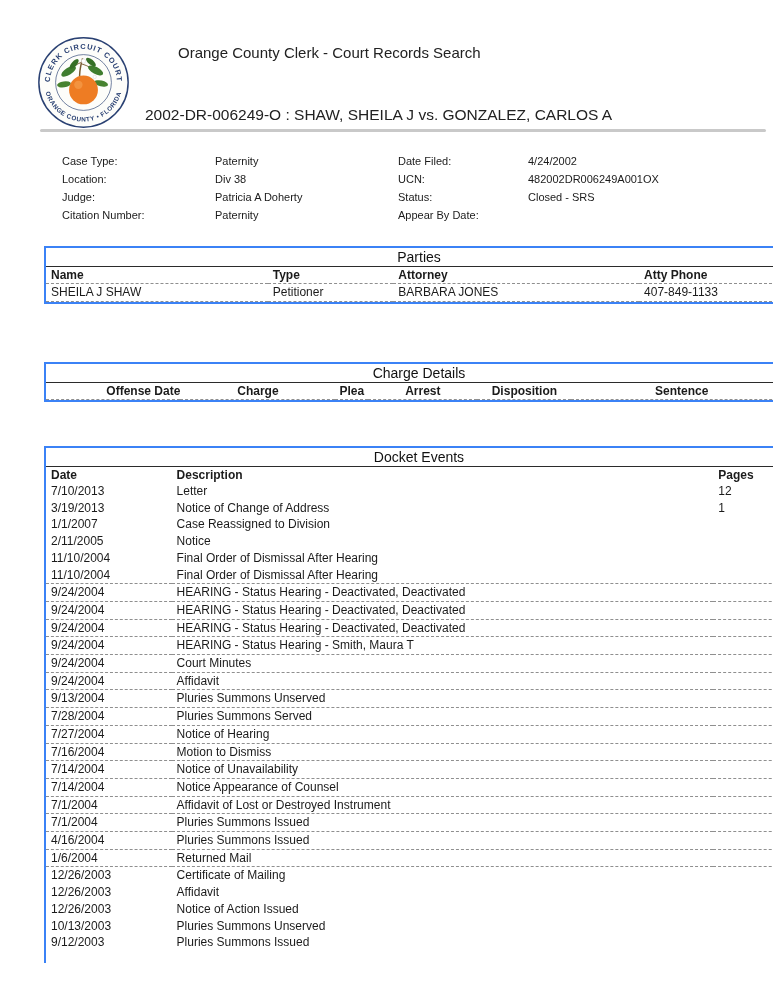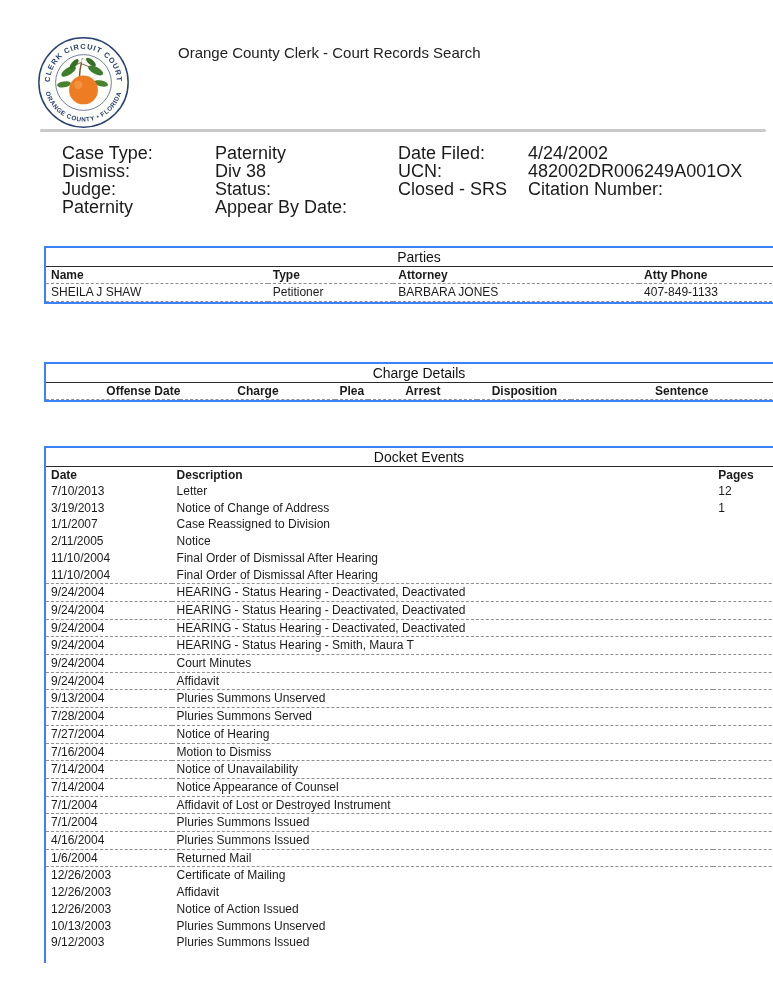--- a/index.html
+++ b/index.html
@@ -8,23 +8,23 @@
   .page { position:relative; width:773px; height:1000px; background:#fff; overflow:hidden; }
 
   
   .seal { position:absolute; left:37px; top:36px; width:93px; height:93px; }
   .app-title { position:absolute; left:148px; top:44px; font-size:15px; color:#222;margin-left:30px; }
   .case-title { position:absolute; left:145px; top:106px; font-size:15.5px; color:#222; }
   .divider { position:absolute; left:40px; top:129px; width:726px; height:3px;
              background:#c9c9c9; border-radius:2px; }
 
   
-  .case-info { position:absolute; left:62px; top:144px; width:660px;
+  .case-info { position:absolute; left:62px; top:152px; width:660px;
                display:grid; grid-template-columns:153px 183px 130px 1fr;
-               font-size:18px; line-height:18px; }
+               font-size:11px; line-height:18px; }
   .case-info span { display:block; }
 
   
   .tbl { position:absolute; left:44px; width:750px; border:2px solid #3b82f6; background:#fff; }
   .tbl-title { text-align:center; font-size:14px; line-height:18px; border-bottom:1px solid #2b2b2b; color:#111; }
   .tbl table { width:100%; border-collapse:collapse; table-layout:fixed; }
   .tbl th { text-align:left; font-weight:bold; font-size:12px; line-height:16px;
             padding:0 0 0 5px; white-space:nowrap; overflow:visible; }
   .tbl td { font-size:12px; line-height:17px; padding:0 0 0 5px; white-space:nowrap; overflow:visible; }
   tr.sep > th, tr.sep > td { border-bottom:1px dashed #8f8f8f; }
@@ -65,34 +65,36 @@
       <ellipse cx="40" cy="30" rx="6.5" ry="2.8" fill="#356f26" transform="rotate(-48 40 30)"></ellipse>
       <ellipse cx="58" cy="28" rx="6.5" ry="2.8" fill="#356f26" transform="rotate(40 58 28)"></ellipse>
       <circle cx="50" cy="27" r="2.4" fill="#ffffff" stroke="#cfcfcf" stroke-width="0.5"></circle>
       <circle cx="62" cy="44" r="1.8" fill="#ffffff" stroke="#cfcfcf" stroke-width="0.5"></circle>
     </g>
     <circle cx="50" cy="58" r="15.5" fill="#ee7c23"></circle>
     <circle cx="44.5" cy="52.5" r="4.5" opacity="0.55" fill="#f7a657"></circle>
   </svg>
 
   <div class="app-title">Orange County Clerk - Court Records Search</div>
+  <div class="case-title">2002-DR-006249-O : SHAW, SHEILA J vs. GONZALEZ, CARLOS A</div>
   <div class="divider"></div>
 
   <div class="case-info">
     <span>Case Type:</span>
     <span>Paternity</span>
     <span>Date Filed:</span>
     <span>4/24/2002</span>
 
-    <span>Dismiss:</span>
+    <span>Location:</span>
     <span>Div 38</span>
     <span>UCN:</span>
     <span>482002DR006249A001OX</span>
 
     <span>Judge:</span>
+    <span>Patricia A Doherty</span>
     <span>Status:</span>
     <span>Closed - SRS</span>
 
     <span>Citation Number:</span>
     <span>Paternity</span>
     <span>Appear By Date:</span>
     <span></span>
   </div>
 
   <div class="tbl" id="parties">

